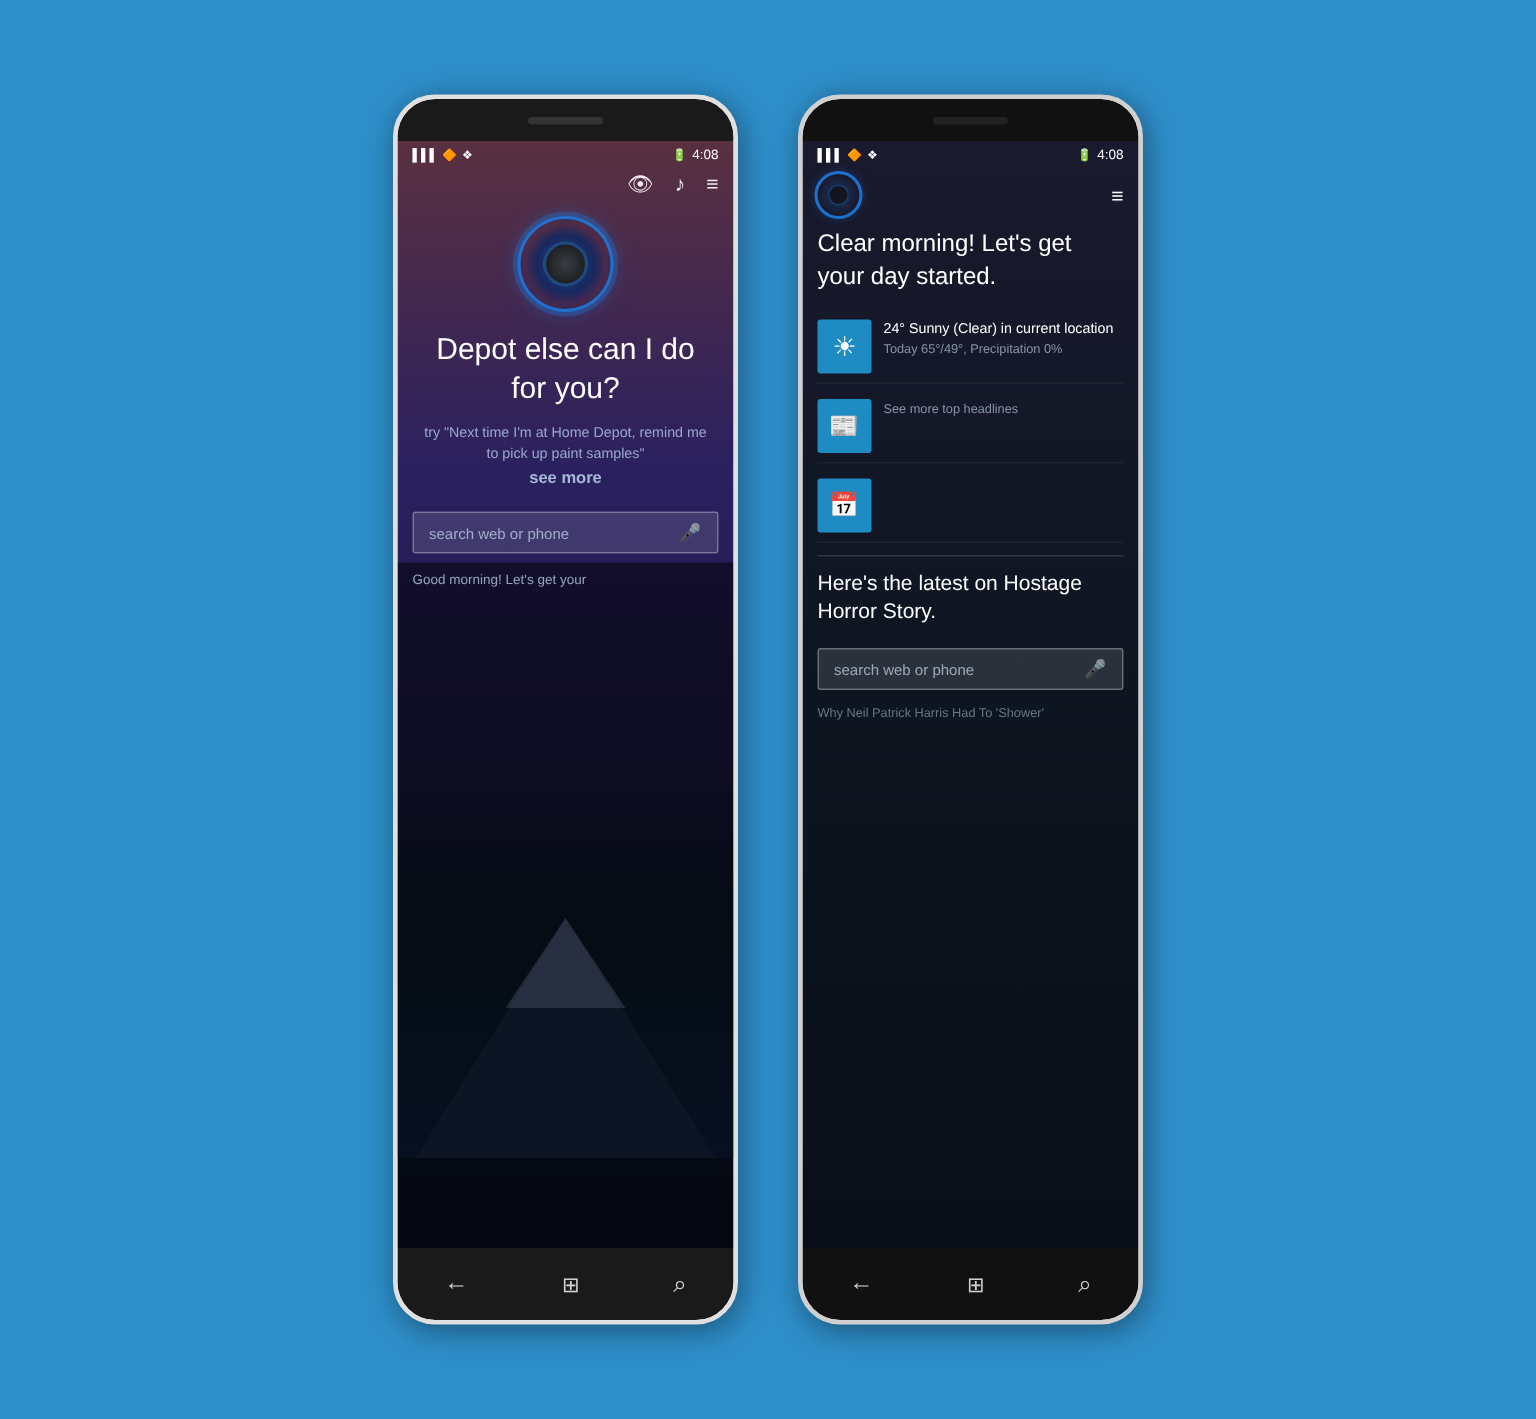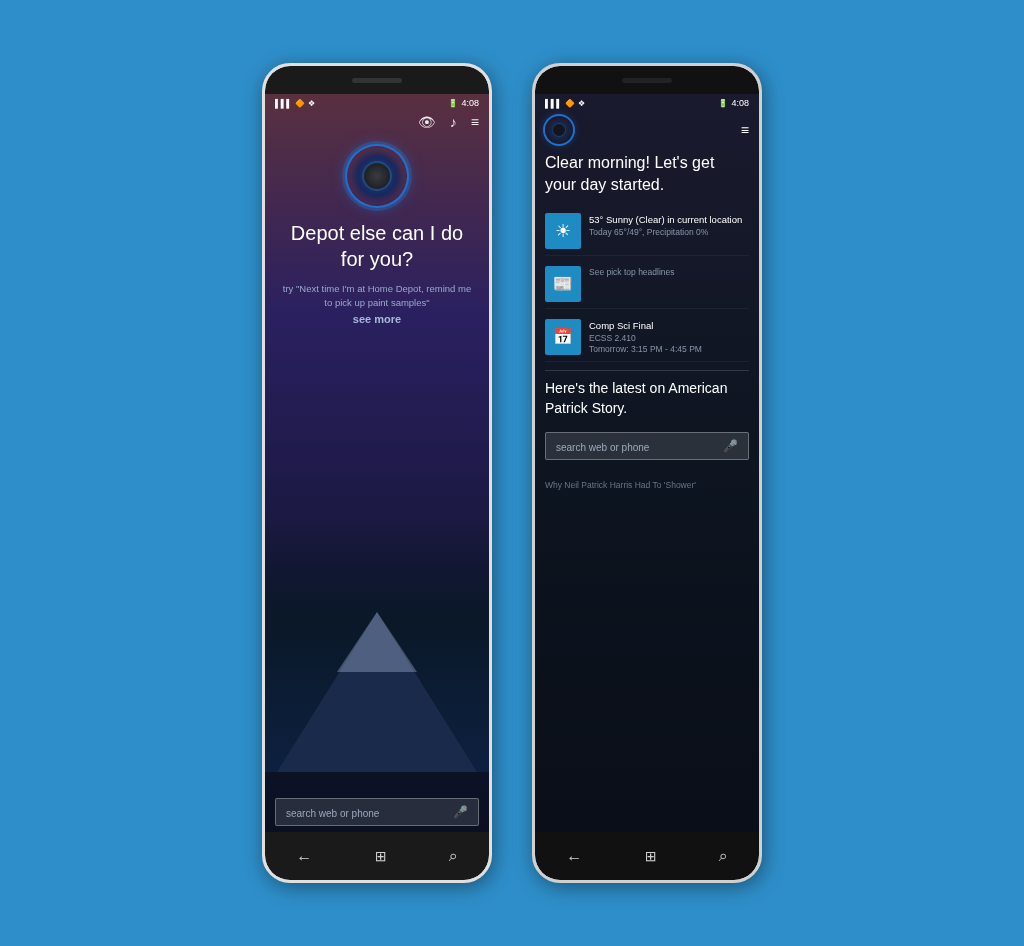--- a/index.html
+++ b/index.html
@@ -342,21 +342,21 @@
       z-index: 10;
       position: relative;
     }
 
     .bottom-article {
       color: rgba(160,180,200,0.6);
       font-size: 8.5px;
       padding: 2px 10px;
       z-index: 10;
       position: relative;
-      margin-top: 12px;
+      margin-top: 2px;
     }
   </style>
 </head>
 <body>
 
 <div class="phone">
   <div class="phone-top">
     <div class="phone-speaker"></div>
   </div>
 
@@ -399,20 +399,23 @@
       </div>
     </div>
 
     <div class="search-bar" style="margin-top: auto;">
       <div class="search-input-container">
         <span class="search-placeholder">search web or phone</span>
         <span class="mic-icon">🎤</span>
       </div>
     </div>
 
+    <div class="phone1-bottom-preview">
+      <div class="preview-text">Good morning! Let's get your</div>
+    </div>
   </div>
 
   <div class="phone-bottom">
     <span class="nav-icon">←</span>
     <span class="nav-icon" style="font-size:14px;">⊞</span>
     <span class="nav-icon">⌕</span>
   </div>
 </div>
 
 <div class="phone" style="background: #e8e8e8; border-color: #d0d0d0;">
@@ -443,49 +446,44 @@
 
     <div class="greeting-text">Clear morning! Let's get your day started.</div>
 
     <div class="info-cards">
 
       <div class="info-card">
         <div class="card-icon">
           <span style="color:white; font-size:18px;">☀</span>
         </div>
         <div class="card-content">
-          <div class="card-title">53° Sunny (Clear) in current location</div>
+          <div class="card-title">24° Sunny (Clear) in current location</div>
           <div class="card-subtitle">Today 65°/49°, Precipitation 0%</div>
         </div>
       </div>
 
       <div class="info-card">
         <div class="card-icon">
           <span style="color:white; font-size:16px;">📰</span>
         </div>
         <div class="card-content">
-          <div class="card-subtitle">See pick top headlines</div>
+          <div class="card-subtitle">See more top headlines</div>
         </div>
       </div>
 
       <div class="info-card">
         <div class="card-icon">
           <span style="color:white; font-size:16px;">📅</span>
         </div>
-        <div class="card-content">
-          <div class="card-title">Comp Sci Final</div>
-          <div class="card-subtitle" style="white-space:pre-line;">ECSS 2.410
-Tomorrow: 3:15 PM - 4:45 PM</div>
-        </div>
       </div>
     </div>
 
     <div class="divider"></div>
 
-    <div class="latest-text">Here's the latest on American Patrick Story.</div>
+    <div class="latest-text">Here's the latest on Hostage Horror Story.</div>
 
     <div class="search-bar">
       <div class="search-input-container">
         <span class="search-placeholder">search web or phone</span>
         <span class="mic-icon">🎤</span>
       </div>
     </div>
 
     <div class="bottom-article">Why Neil Patrick Harris Had To 'Shower'</div>
   </div>

